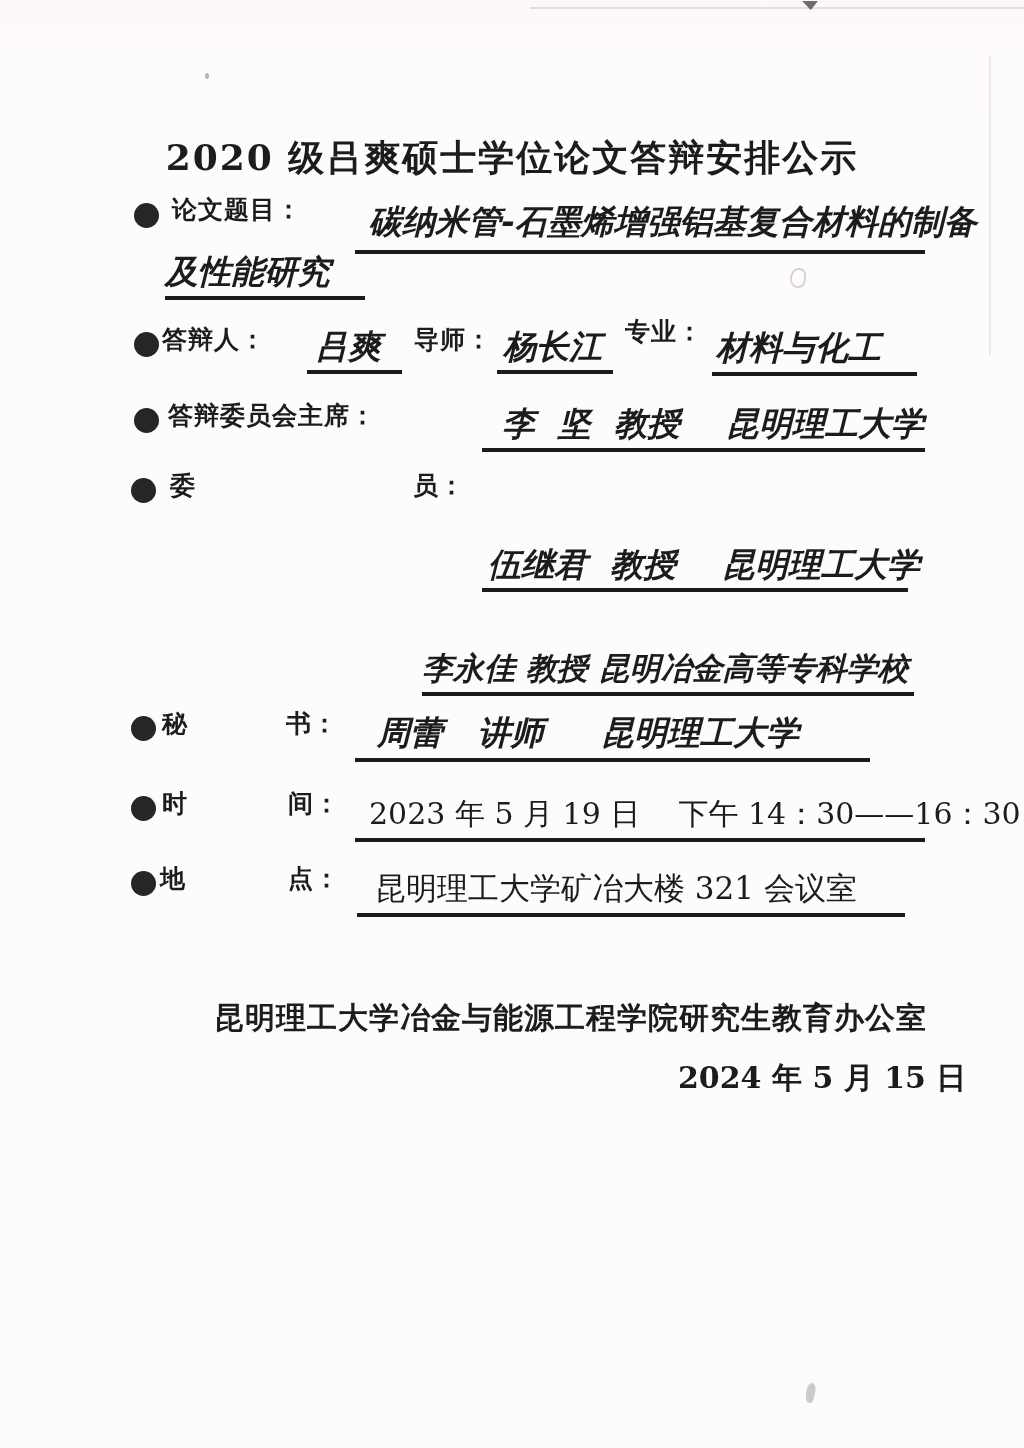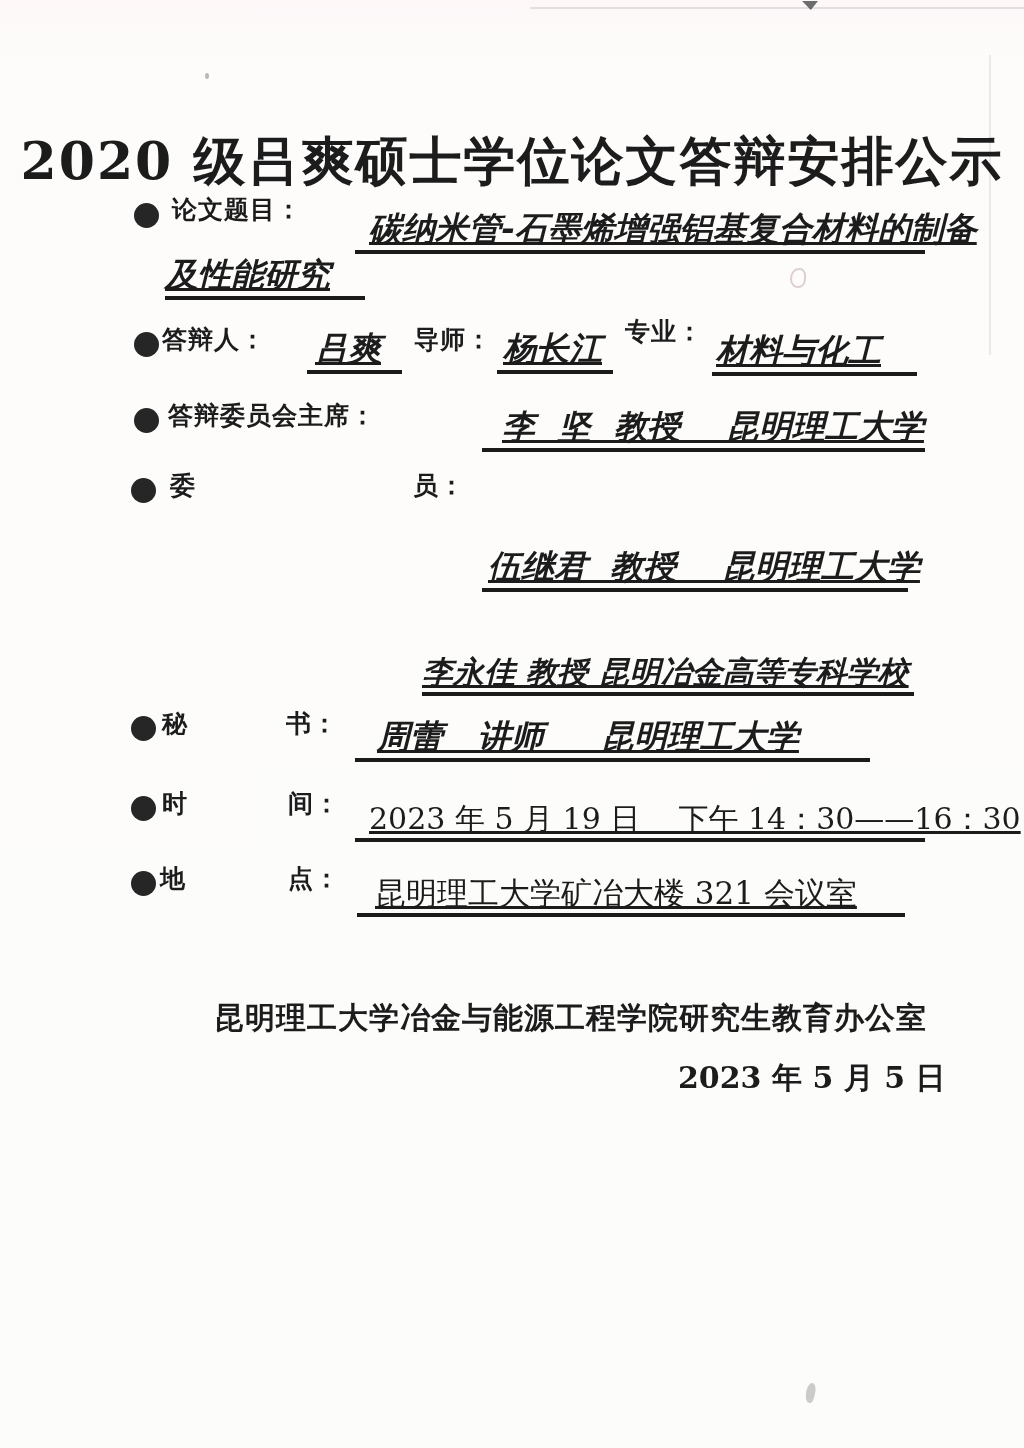--- a/index.html
+++ b/index.html
@@ -8,23 +8,23 @@
     width: 1024px;
     height: 1448px;
     overflow: hidden;
     color: #1c1c1c;
     background: linear-gradient(180deg, #fdf7f8 0%, #fdfcfb 4%, #fcfcfb 100%);
     font-family: "DejaVu Serif", serif;
   }
   .title {
     position: absolute;
     left: 0; right: 0; top: 126px;
-    margin: 1px;
+    margin: 8px;
     text-align: center;
-    font-size: 52px;
+    font-size: 36px;
     font-weight: 800;
     letter-spacing: 2px;
     white-space: pre;
   }
   .bullet {
     position: absolute;
     width: 25px; height: 25px;
     border-radius: 50%;
     background: #262626;
   }
@@ -33,26 +33,25 @@
     font-size: 25px;
     font-weight: 800;
     letter-spacing: 1px;
     white-space: pre;
     line-height: 1.15;
   }
   .uval {
     position: absolute;
     border-bottom: 4px solid #1b1b1b;
     display: flex;
-    align-items: flex-end;
+    align-items: center;
     padding-bottom: 3px;
     box-sizing: border-box;
     white-space: pre;
     line-height: 1.1;
-    text-decoration: underline;
   }
   .kai  { font-weight: 700; font-style: italic; font-size: 33px; }
   .song { font-weight: 500; font-style: normal; font-size: 31px; }
   .footer-org {
     position: absolute;
     font-size: 30px;
     font-weight: 800;
     letter-spacing: 1px;
     white-space: pre;
   }
@@ -142,15 +141,15 @@
   </div>
 
   <span class="bullet" style="left:131px;top:871px"></span>
   <span class="lbl" style="left:160px;top:865px">地</span>
   <span class="lbl" style="left:288px;top:865px">点：</span>
   <div class="uval song" style="left:357px;top:867px;width:548px;height:50px;padding-left:18px">
     <span>昆明理工大学矿冶大楼 321 会议室</span>
   </div>
 
   <div class="footer-org" style="left:214px;top:998px">昆明理工大学冶金与能源工程学院研究生教育办公室</div>
-  <div class="footer-date" style="left:678px;top:1058px">2023 年 5 月 5 日</div>
+  <div class="footer-date" style="left:678px;top:1058px">2024 年 5 月 15 日</div>
 
 </div>
 
 </body></html>

